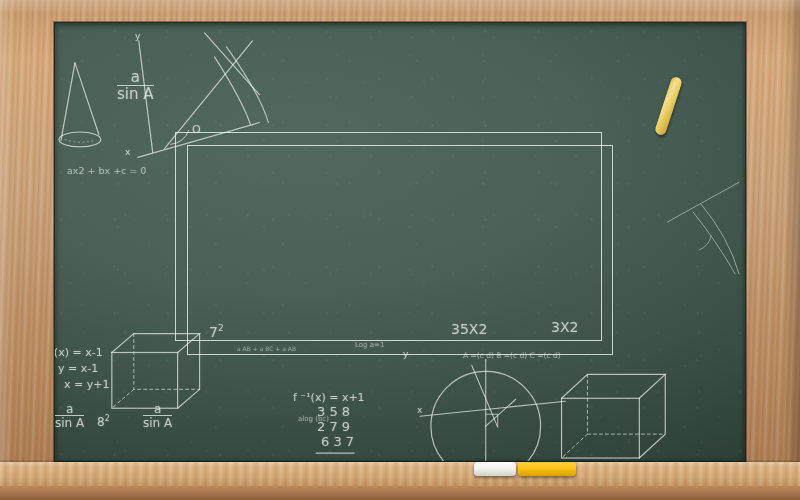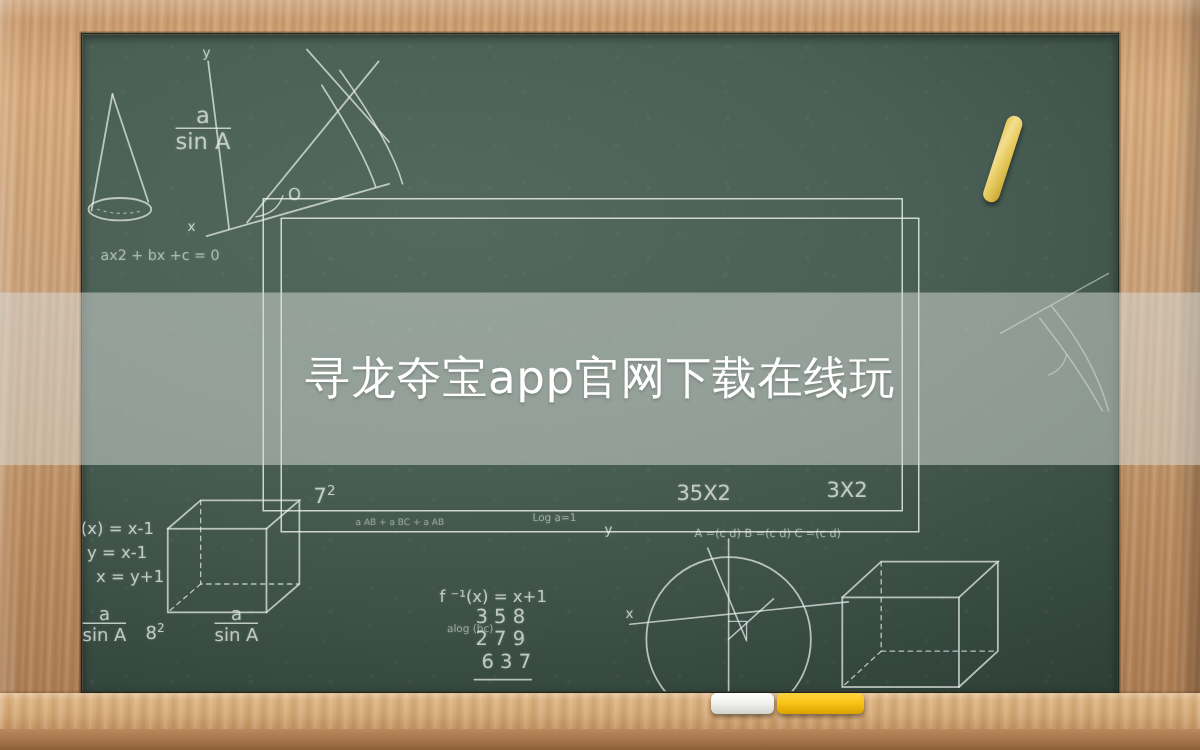--- a/index.html
+++ b/index.html
@@ -273,22 +273,19 @@
 
     <div class="chalk-txt" style="left:408px; top:328px; font-size:7.5px; opacity:.6;">A =(c d) B =(c d) C =(c d)</div>
 
     <div class="deco-rect" id="deco-outer"></div>
     <div class="deco-rect" id="deco-inner"></div>
 
   </div>
 
   <div class="chalk-stick" id="chalk-diagonal"></div>
 
-  <div id="banner">
-    <span id="banner-title">寻龙夺宝app官网下载在线玩</span>
-  </div>
 
   <div id="tray"></div>
   <div id="tray-lip"></div>
   <div class="chalk-stick" id="chalk-white"></div>
   <div class="chalk-stick" id="chalk-yellow"></div>
 
 </div>
 
 </body></html>

